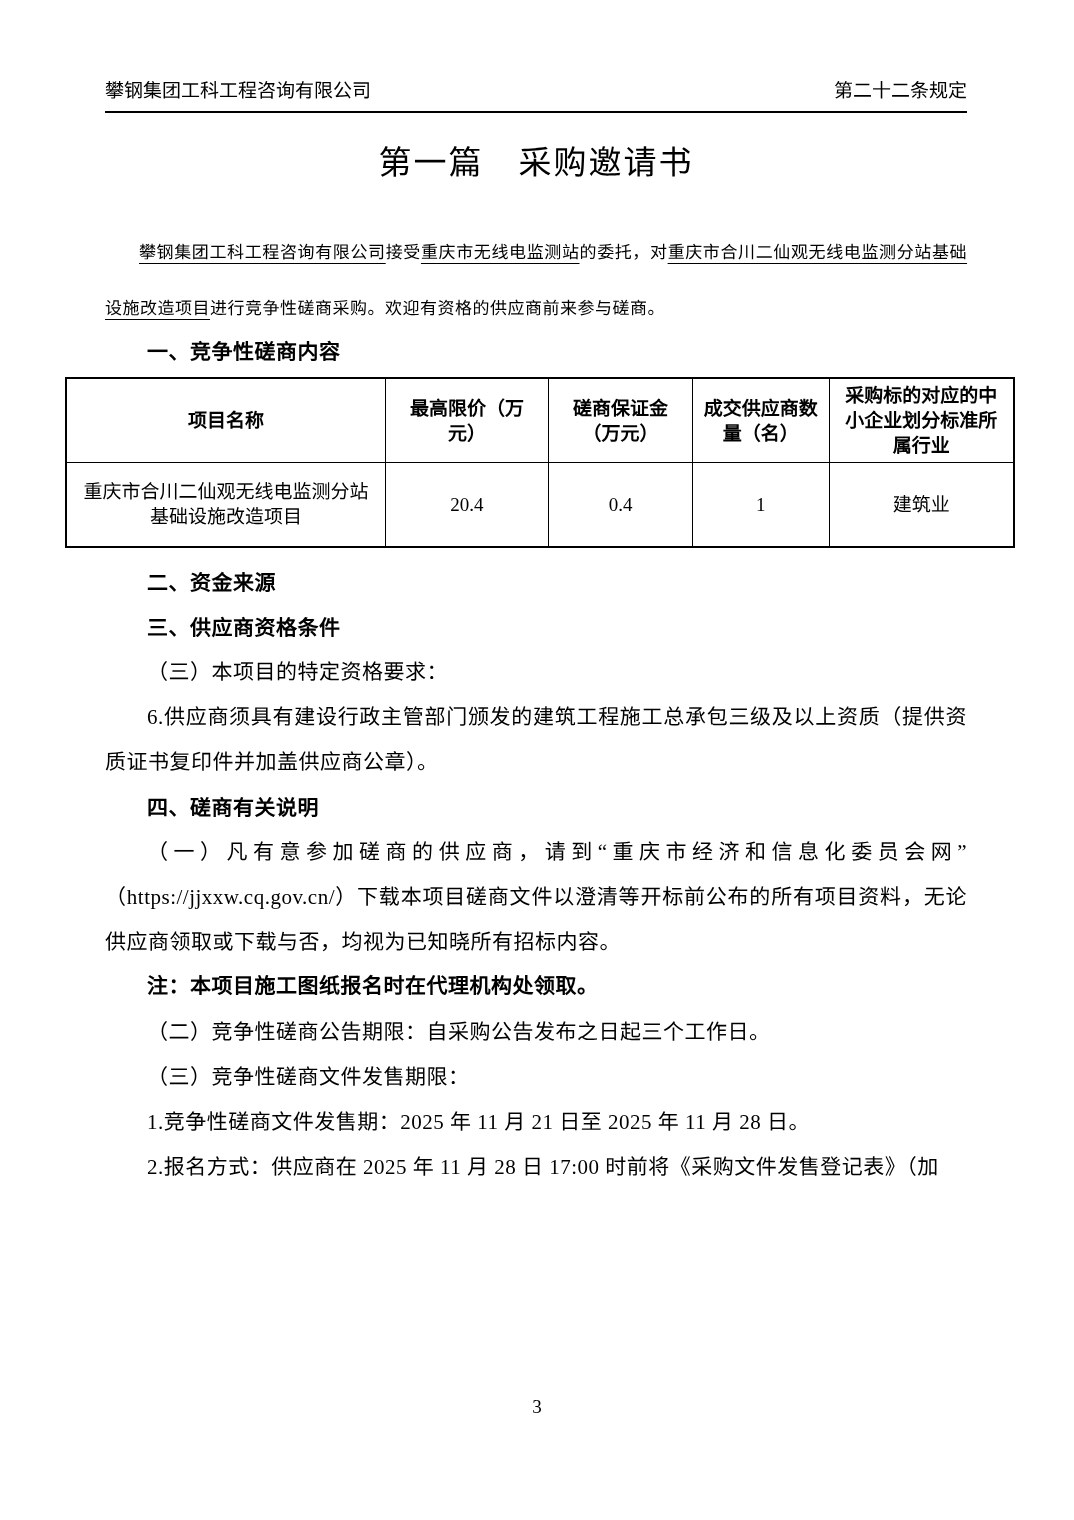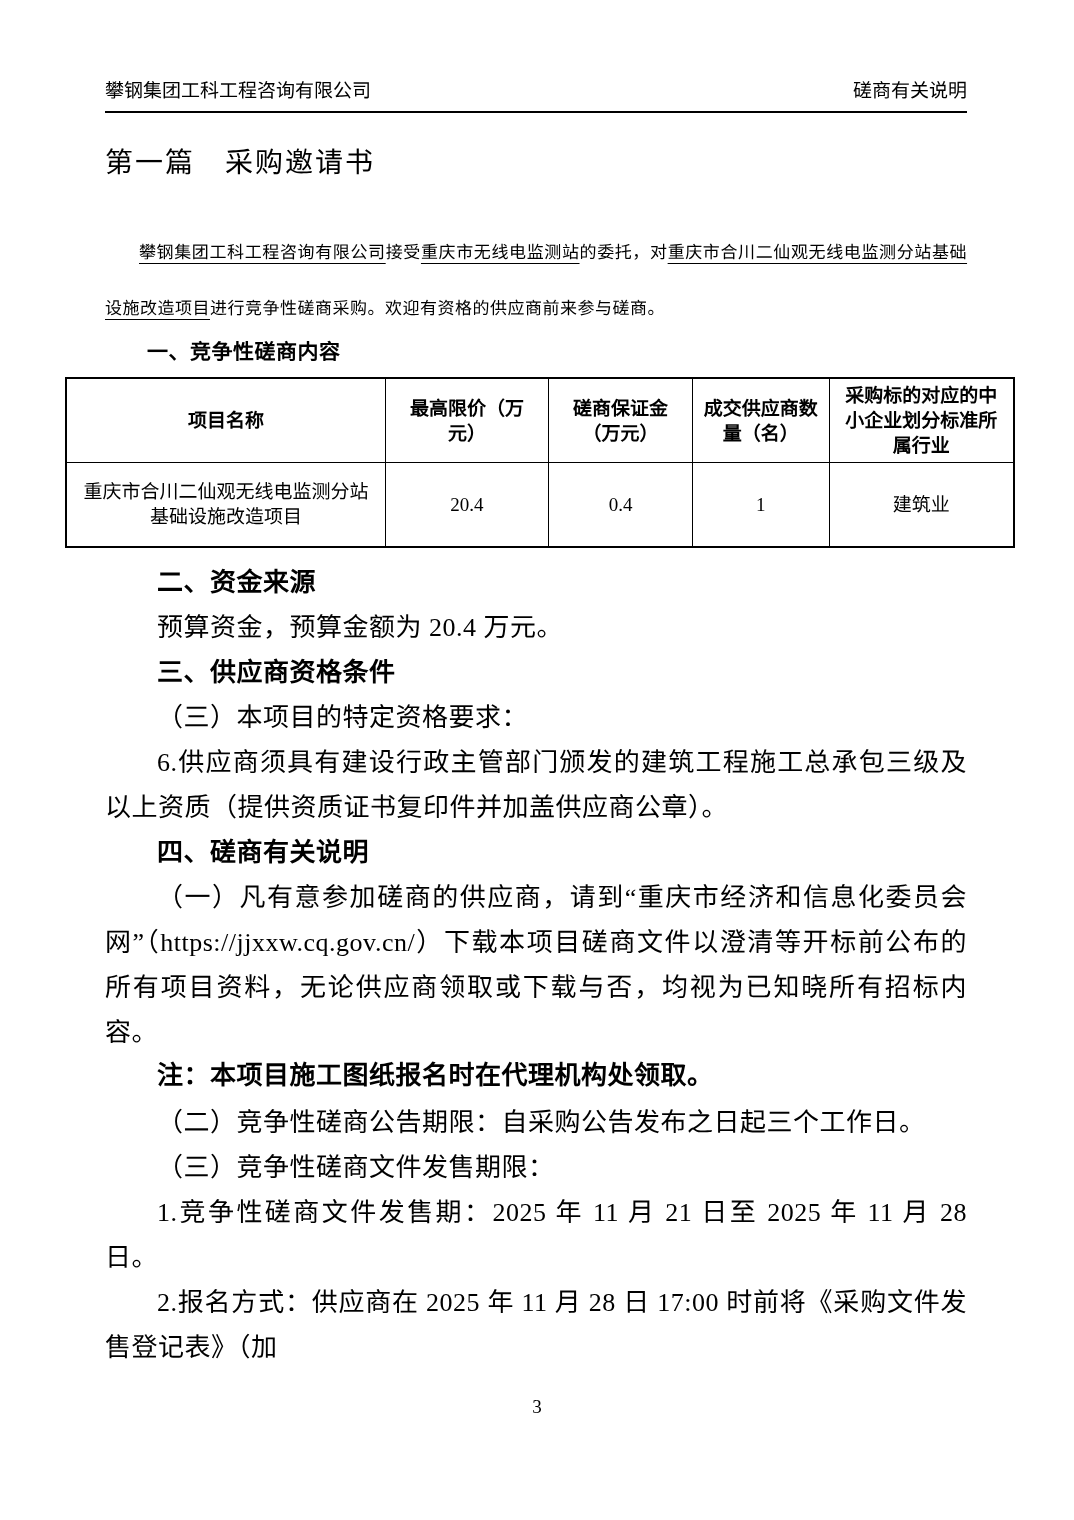--- a/index.html
+++ b/index.html
@@ -24,22 +24,22 @@
     justify-content: space-between;
     align-items: flex-end;
     font-size: 19px;
     line-height: 26px;
     border-bottom: 2px solid #000;
     padding-bottom: 7px;
   }
   
   .doc-title {
     margin-top: 26px;
-    text-align: left;
-    font-size: 28px;
+    text-align: center;
+    font-size: 33px;
     line-height: 48px;
     letter-spacing: 2px;
     font-weight: 400;
   }
   
   .intro {
     margin-top: 38px;
     font-size: 17px;
     line-height: 56px;
     text-align: justify;
@@ -71,21 +71,21 @@
     vertical-align: middle;
     padding: 4px 10px;
     line-height: 25px;
   }
   table.proc { border: 2px solid #000; }
   table.proc th { font-weight: bold; height: 76px; }
   table.proc td { height: 84px; font-weight: 400; }
   
   .blocks { margin-top: 12px; }
   .blk {
-    font-size: 26px;
+    font-size: 21px;
     line-height: 45px;
     text-align: justify;
     text-indent: 2em;
     letter-spacing: 0.5px;
   }
   .blk.heading {
     font-family: "Liberation Sans", "DejaVu Sans", sans-serif;
     font-weight: bold;
   }
   .blk.note {
@@ -101,21 +101,21 @@
     font-size: 19px;
   }
 </style>
 </head>
 <body>
 
 <div class="page">
 
   <div class="doc-header">
     <span>攀钢集团工科工程咨询有限公司</span>
-    <span>磋商有关说明</span>
+    <span>第二十二条规定</span>
   </div>
 
   <div class="doc-title">第一篇　采购邀请书</div>
 
   <div class="intro"><span class="u">攀钢集团工科工程咨询有限公司</span><span>接受</span><span class="u">重庆市无线电监测站</span><span>的委托，对</span><span class="u">重庆市合川二仙观无线电监测分站基础设施改造项目</span><span>进行竞争性磋商采购。欢迎有资格的供应商前来参与磋商。</span></div>
 
   <div class="sec-heading first-heading">一、竞争性磋商内容</div>
 
   <div class="tbl-wrap">
     <table class="proc">
@@ -142,21 +142,20 @@
             <td>0.4</td>
             <td>1</td>
             <td>建筑业</td>
           </tr>
         </tbody>
     </table>
   </div>
 
   <div class="blocks" id="blocks">
       <div class="blk heading">二、资金来源</div>
-      <div class="blk para">预算资金，预算金额为 20.4 万元。</div>
       <div class="blk heading">三、供应商资格条件</div>
       <div class="blk para">（三）本项目的特定资格要求：</div>
       <div class="blk para">6.供应商须具有建设行政主管部门颁发的建筑工程施工总承包三级及以上资质（提供资质证书复印件并加盖供应商公章）。</div>
       <div class="blk heading">四、磋商有关说明</div>
       <div class="blk para">（一）凡有意参加磋商的供应商，请到“重庆市经济和信息化委员会网”（https://jjxxw.cq.gov.cn/）下载本项目磋商文件以澄清等开标前公布的所有项目资料，无论供应商领取或下载与否，均视为已知晓所有招标内容。</div>
       <div class="blk note">注：本项目施工图纸报名时在代理机构处领取。</div>
       <div class="blk para">（二）竞争性磋商公告期限：自采购公告发布之日起三个工作日。</div>
       <div class="blk para">（三）竞争性磋商文件发售期限：</div>
       <div class="blk para">1.竞争性磋商文件发售期：2025 年 11 月 21 日至 2025 年 11 月 28 日。</div>
       <div class="blk para">2.报名方式：供应商在 2025 年 11 月 28 日 17:00 时前将《采购文件发售登记表》（加</div>

